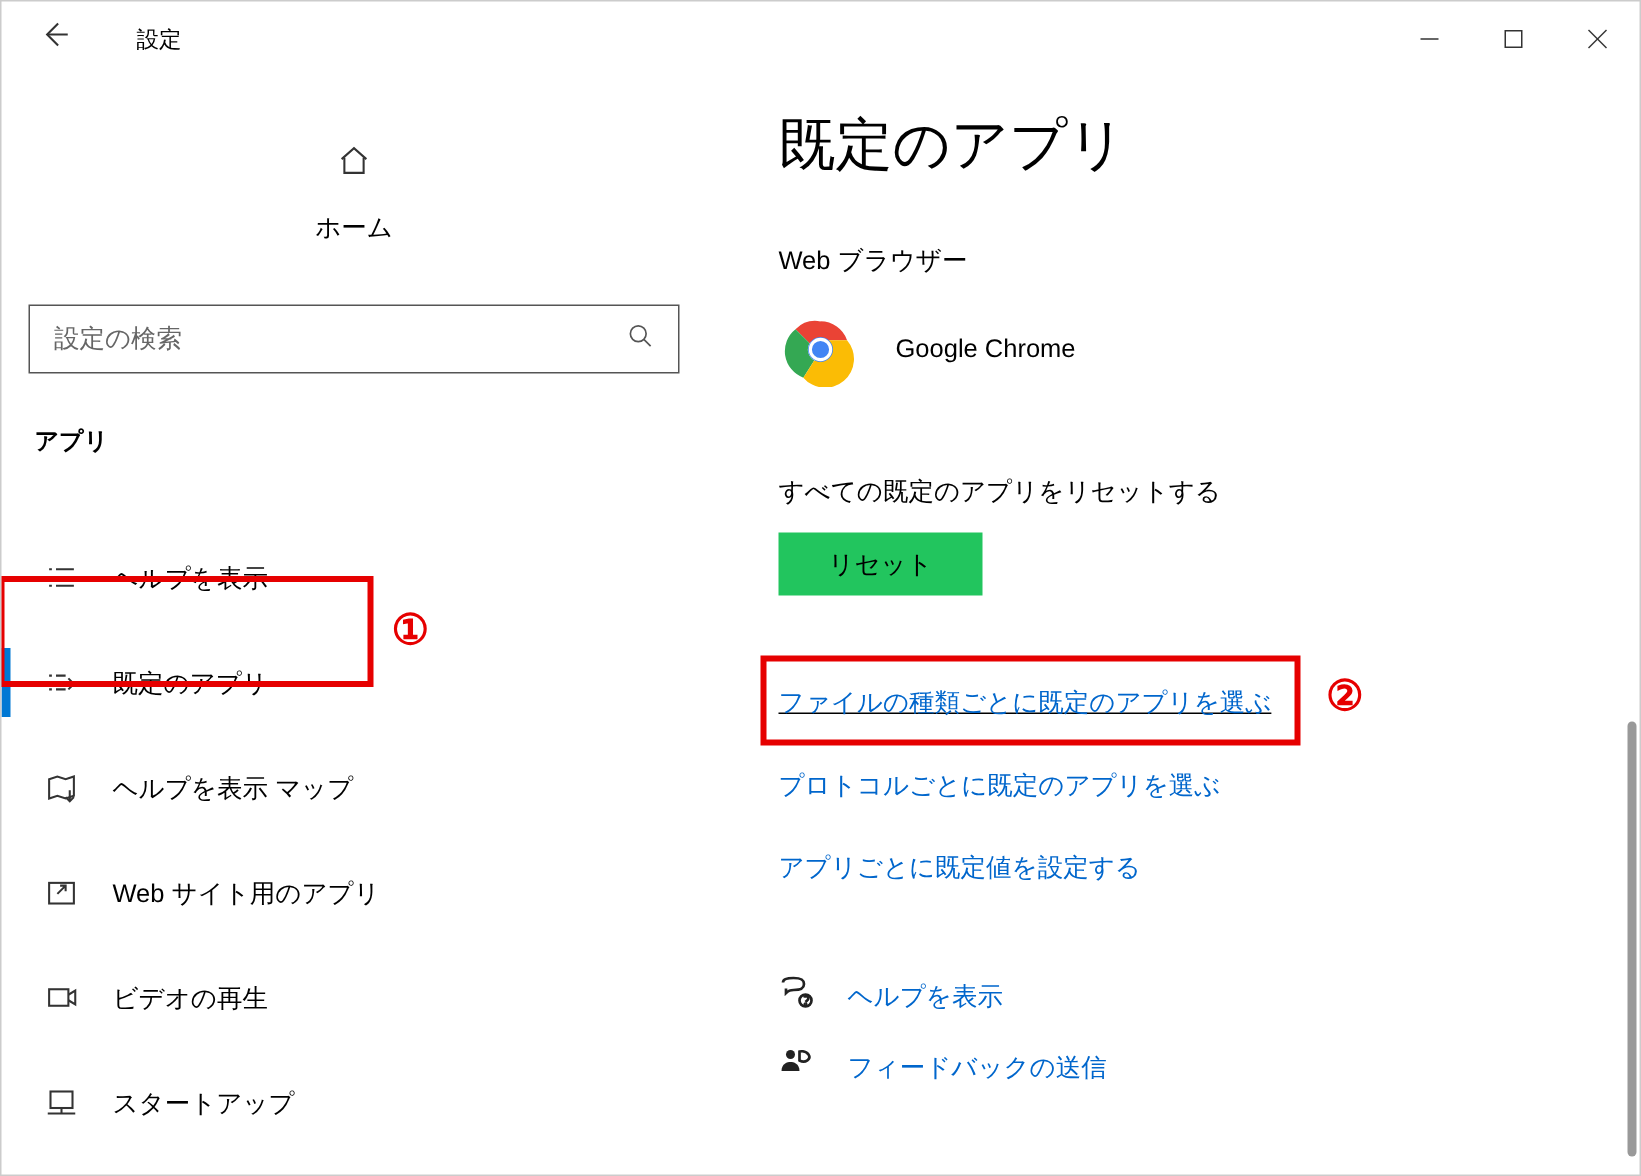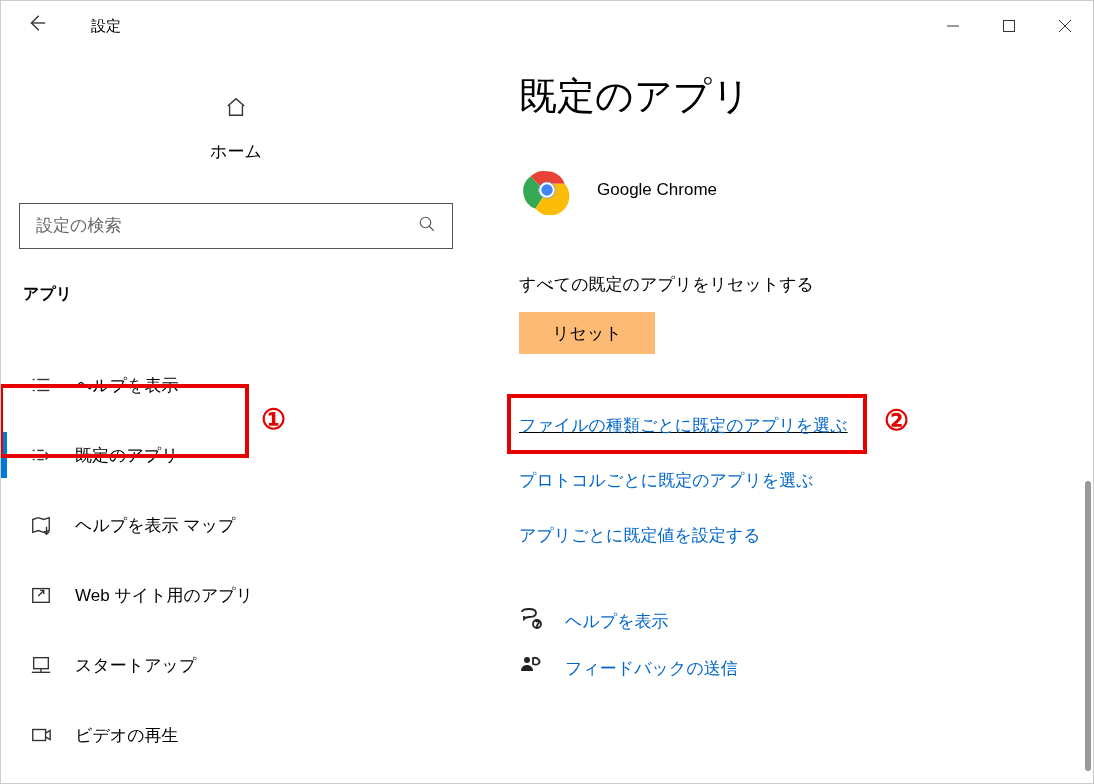--- a/index.html
+++ b/index.html
@@ -148,21 +148,21 @@
     background: #fff;
     display: flex;
     align-items: center;
     justify-content: center;
   }
   .reset-label {
     font-size: 17px;
     margin-bottom: 16px;
   }
   .reset-btn {
-    background: #fdba74;
+    background: #22c55e;
     border: none;
     width: 136px;
     height: 42px;
     font-size: 17px;
     cursor: pointer;
     margin-bottom: 60px;
   }
   .link {
     color: #0066cc;
     font-size: 17px;
@@ -303,45 +303,46 @@
           <rect x="3" y="5" width="18" height="15"></rect>
           <path d="M9 13 L15 7 M11 7 H15 V11"></path>
         </svg>
       </span>
       <span>Web サイト用のアプリ</span>
     </div>
 
     <div class="nav-item">
       <span class="nav-icon">
         <svg width="22" height="22" viewBox="0 0 24 24" fill="none" stroke="#333" stroke-width="1.5">
+          <rect x="3" y="6" width="14" height="12"></rect>
+          <path d="M17 10 L22 7 V17 L17 14"></path>
+        </svg>
+      </span>
+      <span>ビデオの再生</span>
+    </div>
+
+    <div class="nav-item">
+      <span class="nav-icon">
+        <svg width="22" height="22" viewBox="0 0 24 24" fill="none" stroke="#333" stroke-width="1.5">
           <rect x="4" y="4" width="16" height="12"></rect>
           <line x1="2" y1="20" x2="22" y2="20"></line>
           <line x1="12" y1="16" x2="12" y2="20"></line>
         </svg>
       </span>
       <span>スタートアップ</span>
     </div>
 
-    <div class="nav-item">
-      <span class="nav-icon">
-        <svg width="22" height="22" viewBox="0 0 24 24" fill="none" stroke="#333" stroke-width="1.5">
-          <rect x="3" y="6" width="14" height="12"></rect>
-          <path d="M17 10 L22 7 V17 L17 14"></path>
-        </svg>
-      </span>
-      <span>ビデオの再生</span>
-    </div>
-
     <div class="highlight-box" style="left:-2px; top:333px; width:250px; height:74px;"></div>
     <div class="circled-num" style="left:260px; top:352px;">①</div>
   </div>
 
   <div class="content">
     <h1 class="page-title">既定のアプリ</h1>
 
+    <div class="section-label">Web ブラウザー</div>
 
     <div class="app-row">
       <span class="chrome-icon">
         <svg width="50" height="50" viewBox="0 0 48 48">
           <circle cx="24" cy="24" r="22" fill="#fff"></circle>
           <path d="M24 6 A18 18 0 0 1 41 18 L28 18 A8 8 0 0 0 17 20 L8 11 A18 18 0 0 1 24 6 Z" fill="#ea4335"></path>
           <path d="M8 11 L17 20 A8 8 0 0 0 20 31 L13 42 A18 18 0 0 1 8 11 Z" fill="#34a853"></path>
           <path d="M41 18 A18 18 0 0 1 13 42 L20 31 A8 8 0 0 0 28 18 Z" fill="#fbbc05"></path>
           <circle cx="24" cy="24" r="8" fill="#4285f4"></circle>
           <circle cx="24" cy="24" r="6.5" fill="#4285f4" stroke="#fff" stroke-width="2"></circle>

